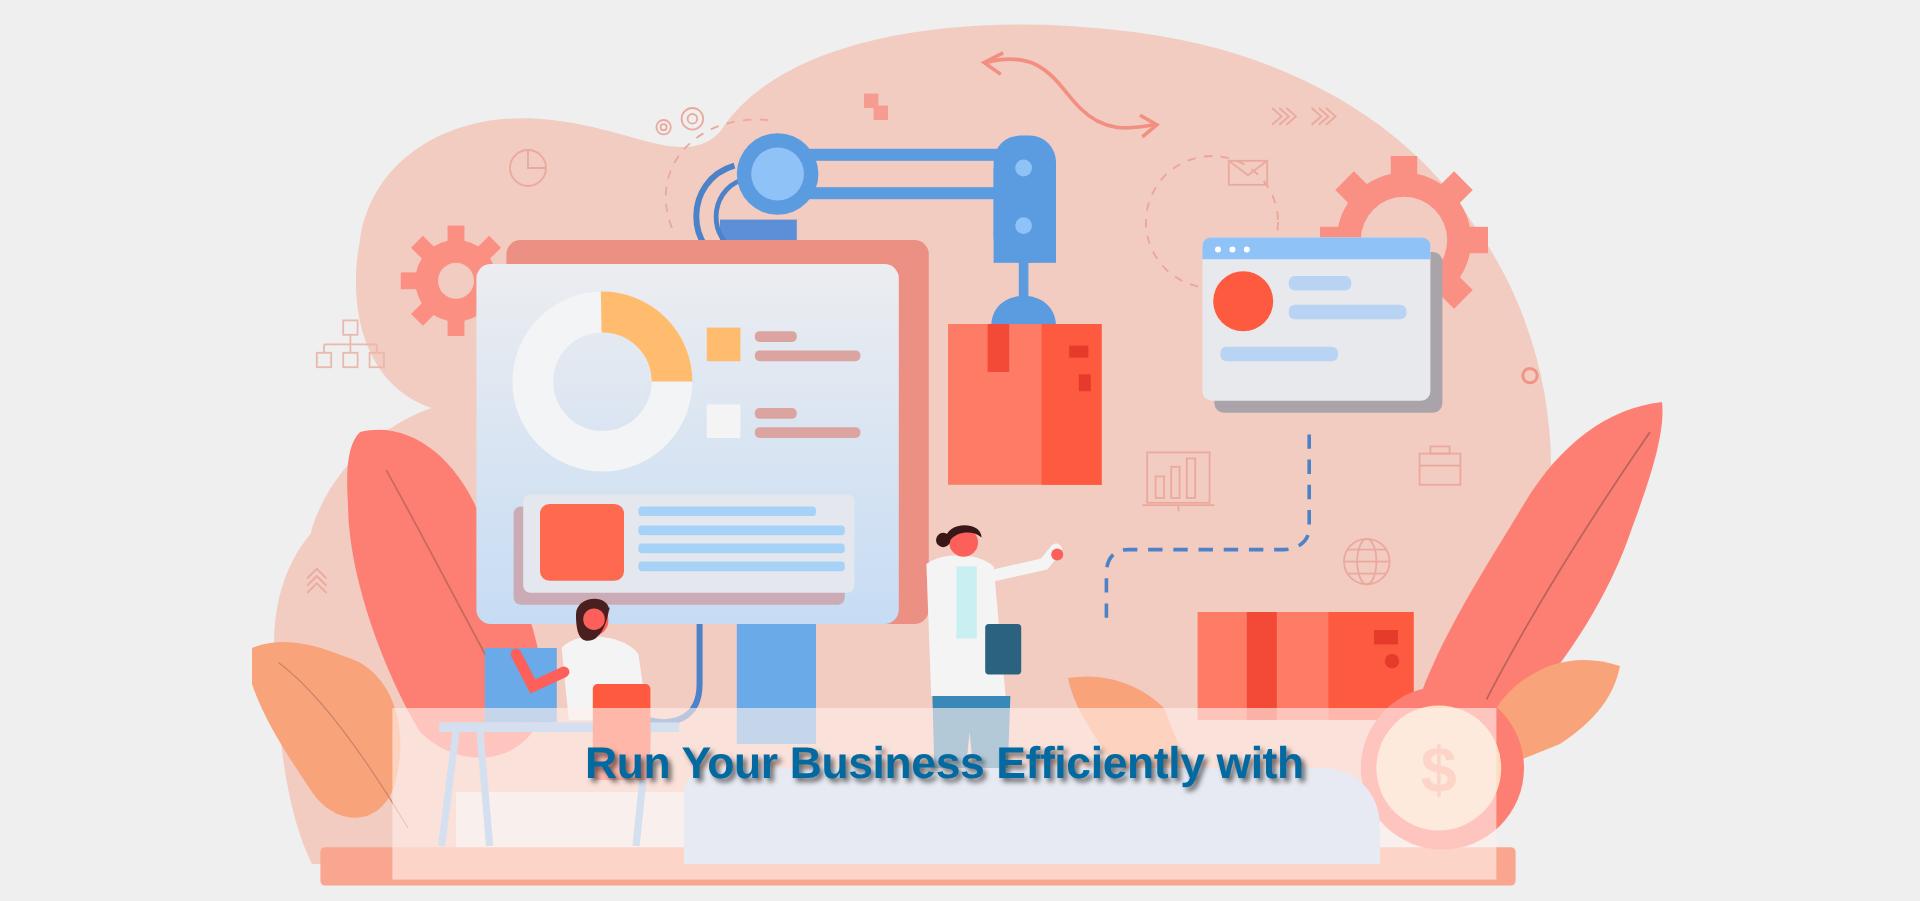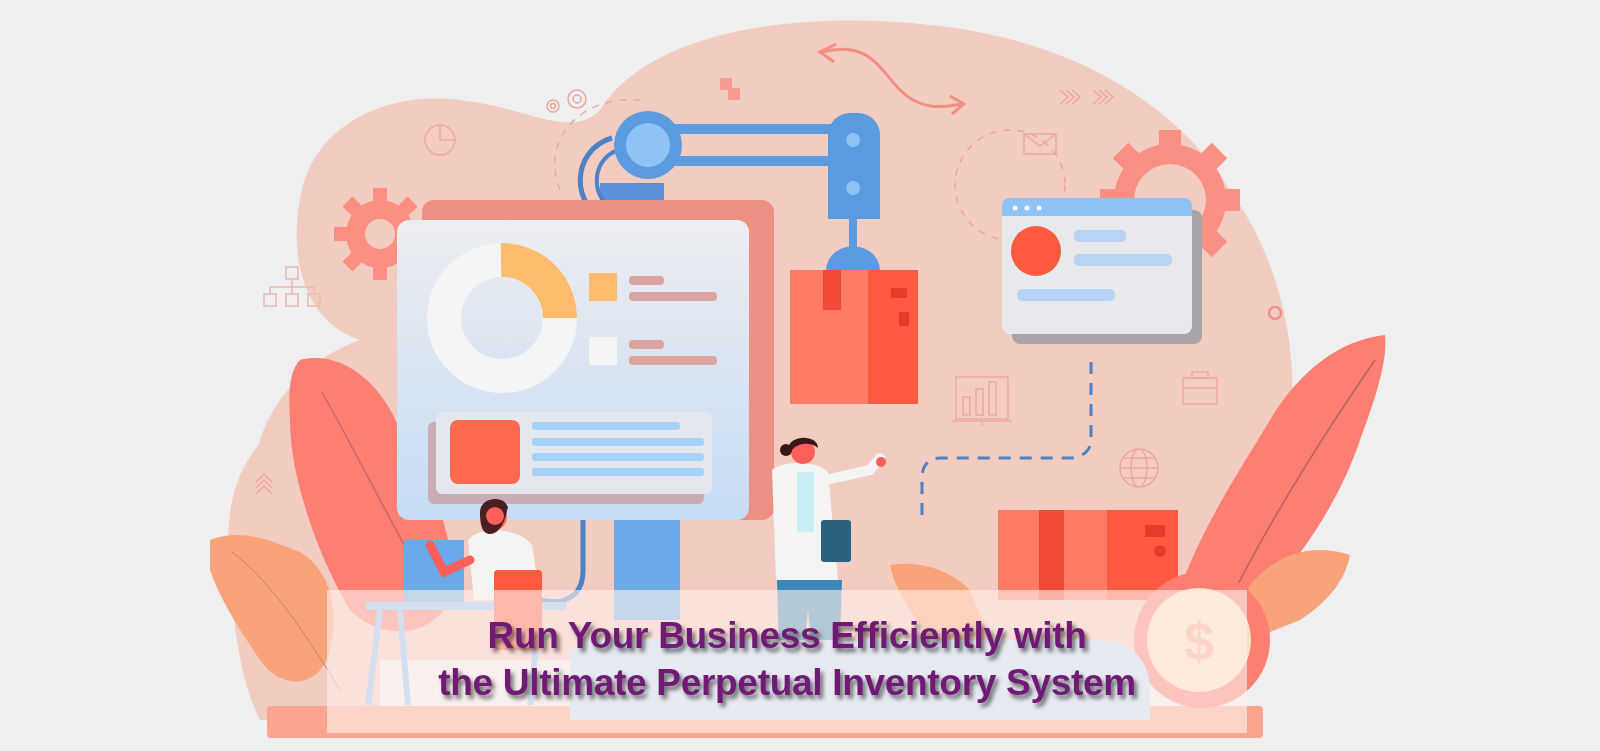--- a/index.html
+++ b/index.html
@@ -1,20 +1,20 @@
 <!DOCTYPE html>
 <html><head>
 <meta charset="utf-8">
 <style>
   html,body{margin:0;padding:0;}
   body{width:1600px;height:751px;background:#efefef;overflow:hidden;position:relative;font-family:"Liberation Sans",sans-serif;}
   .stage{position:absolute;left:0;top:0;width:1600px;height:751px;}
   svg.art{position:absolute;left:0;top:0;}
   .caption{position:absolute;left:327px;top:590px;width:920px;height:143px;background:rgba(255,240,236,0.62);}
-  .headline{position:absolute;left:327px;top:612px;width:920px;text-align:center;font-family:"Liberation Sans",sans-serif;font-weight:bold;font-size:37px;line-height:47px;color:#701a75;letter-spacing:-0.3px;text-shadow:3px 4px 4px rgba(0,0,0,0.55);}
+  .headline{position:absolute;left:327px;top:612px;width:920px;text-align:center;font-family:"Liberation Sans",sans-serif;font-weight:bold;font-size:37px;line-height:47px;color:#0369a1;letter-spacing:-0.3px;text-shadow:3px 4px 4px rgba(0,0,0,0.55);}
   .headline span{display:block;}
 </style>
 </head>
 <body>
 
 <div class="stage">
 <svg class="art" width="1600" height="751" viewBox="0 0 1600 751">
 
   <g>
     <path d="M600,110 C650,30 800,10 930,25 C1080,40 1180,110 1230,190 C1280,260 1300,350 1290,430 C1280,520 1240,600 1200,660 L330,660 C270,600 240,520 260,440 C280,380 330,350 360,340 C300,320 290,250 300,200 C310,130 380,90 460,100 C530,108 570,140 600,110 Z" fill="#f2cbc1"></path>
@@ -222,15 +222,14 @@
     <path d="M788,450 C788,434 818,434 818,448 C812,442 798,442 792,450 Z" fill="#3a1717"></path>
     <circle cx="786" cy="450" r="6" fill="#3a1717"></circle>
   </g>
 
   <path d="M570,660 C570,645 585,640 600,640 L1100,640 C1130,640 1150,660 1150,690 L1150,720 L570,720 Z" fill="#bfe0fb"></path>
 </svg>
 
 <div class="caption"></div>
 <div class="headline">
   <span>Run Your Business Efficiently with</span>
-  <span>the Ultimate Perpetual Inventory System</span>
 </div>
 </div>
 
 </body></html>

